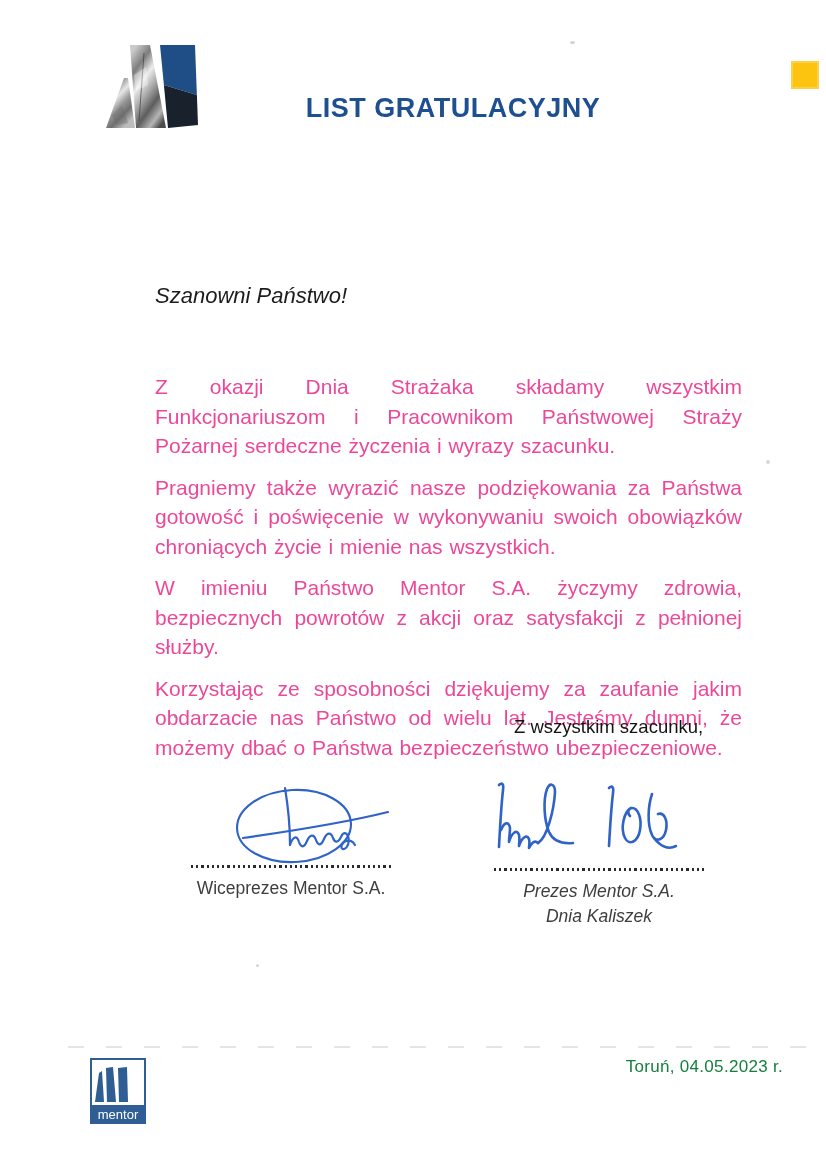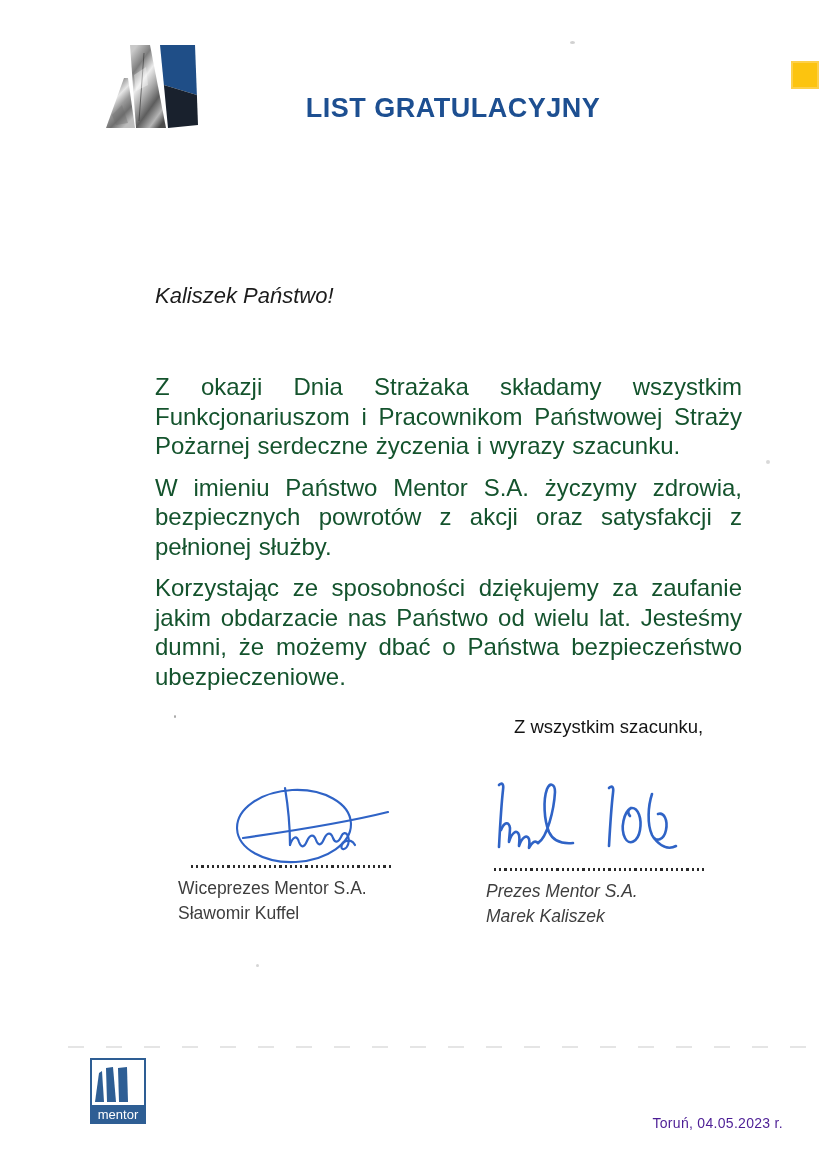--- a/index.html
+++ b/index.html
@@ -14,38 +14,38 @@
   .title{
     position:absolute;left:12px;top:93px;width:826px;text-align:center;
     font-size:27px;font-weight:bold;letter-spacing:0.5px;color:#1d4f91;
   }
   
   .salutation{
     position:absolute;left:127px;top:283px;font-size:22px;font-style:italic;color:#1c1c1c;
   }
   .body-col{position:absolute;left:127px;top:372px;width:587px;}
   .body-col p{
-    margin:0 0 12px 0;font-size:24px;line-height:29.5px;text-align:justify;
-    color:#14532d;word-spacing:1px;
+    margin:0 0 12px 0;font-size:21px;line-height:29.5px;text-align:justify;
+    color:#ec4899;word-spacing:1px;
   }
   .closing{position:absolute;left:486px;top:716px;font-size:18.5px;color:#141414;}
   
   .sig-svg{position:absolute;}
   .dotline{
     position:absolute;height:3px;
     background:repeating-linear-gradient(to right,#2b2b2b 0 2.2px,transparent 2.2px 5.2px);
   }
   .dotline.left{left:163px;top:865px;width:201px;}
   .dotline.right{left:466px;top:868px;width:210px;}
-  .sig-block{position:absolute;text-align:left;font-size:17.5px;color:#3e3e3e;line-height:25px;}
+  .sig-block{position:absolute;text-align:center;font-size:17.5px;color:#3e3e3e;line-height:25px;}
   .sig-block.left{left:150px;top:876px;width:226px;}
   .sig-block.right{left:458px;top:879px;width:226px;font-style:italic;}
   
   .footer-logo{position:absolute;left:62px;top:1058px;width:56px;height:66px;}
-  .place-date{position:absolute;right:71px;top:1115px;font-size:14px;color:#4c1d95;letter-spacing:0.3px;}
+  .place-date{position:absolute;right:71px;top:1057px;font-size:17px;color:#15803d;letter-spacing:0.3px;}
   
   .scanline{
     position:absolute;left:40px;right:8px;top:1046px;height:2px;opacity:.5;
     background:repeating-linear-gradient(to right,rgba(140,140,140,.45) 0 16px,transparent 16px 38px);
   }
   .speck{position:absolute;background:#b9b9b9;border-radius:50%;}
   .speck.s1{left:542px;top:41px;width:5px;height:3px;opacity:.65;}
   .speck.s2{left:738px;top:460px;width:4px;height:4px;opacity:.55;}
   .speck.s3{left:146px;top:715px;width:2px;height:3px;opacity:.8;background:#8f8f8f;}
   .speck.s4{left:228px;top:964px;width:3px;height:3px;opacity:.6;}
@@ -81,24 +81,25 @@
     <polygon points="54,0 89,0 90.9,50 57.9,40" fill="#1f4e87"></polygon>
     <polygon points="57.9,40 90.9,50 92,80 62,83" fill="#19212d"></polygon>
     <polygon points="6,70 16,60 22,78 10,80" fill="#6a6a6a" opacity="0.35"></polygon>
     <polygon points="28,30 40,22 42,40 30,46" fill="#ffffff" opacity="0.35"></polygon>
   </svg>
 
   <div class="accent-square"></div>
 
   <div class="title">LIST GRATULACYJNY</div>
 
-  <div class="salutation">Kaliszek Państwo!</div>
+  <div class="salutation">Szanowni Państwo!</div>
 
   <div class="body-col">
     <p>Z okazji Dnia Strażaka składamy wszystkim Funkcjonariuszom i Pracownikom Państwowej Straży Pożarnej serdeczne życzenia i wyrazy szacunku.</p>
+    <p>Pragniemy także wyrazić nasze podziękowania za Państwa gotowość i poświęcenie w wykonywaniu swoich obowiązków chroniących życie i mienie nas wszystkich.</p>
     <p>W imieniu Państwo Mentor S.A. życzymy zdrowia, bezpiecznych powrotów z akcji oraz satysfakcji z pełnionej służby.</p>
     <p>Korzystając ze sposobności dziękujemy za zaufanie jakim obdarzacie nas Państwo od wielu lat. Jesteśmy dumni, że możemy dbać o Państwa bezpieczeństwo ubezpieczeniowe.</p>
   </div>
 
   <div class="closing">Z wszystkim szacunku,</div>
 
   <svg class="sig-svg" style="left:204px;top:781px;" width="160" height="96" viewBox="0 0 160 96" xmlns="http://www.w3.org/2000/svg">
     <g fill="none" stroke="#2f63c6" stroke-linecap="round" stroke-linejoin="round">
       <ellipse cx="62" cy="45" rx="57" ry="36" stroke-width="2.1" transform="rotate(-3 62 45)"></ellipse>
       <path d="M 53 7 C 56 25, 58 45, 58 64" stroke-width="2.2"></path>
@@ -117,25 +118,24 @@
       <path d="M 160 14 C 156 26, 155 44, 160 55 C 164 63, 172 60, 174 50 C 176 40, 172 32, 166 34"></path>
       <path d="M 162 58 C 168 66, 176 70, 184 66"></path>
     </g>
   </svg>
 
   <div class="dotline left"></div>
   <div class="dotline right"></div>
 
   <div class="sig-block left">
     <div>Wiceprezes Mentor S.A.</div>
-    <div>Sławomir Kuffel</div>
   </div>
   <div class="sig-block right">
     <div>Prezes Mentor S.A.</div>
-    <div>Marek Kaliszek</div>
+    <div>Dnia Kaliszek</div>
   </div>
 
   <svg class="footer-logo" viewBox="0 0 56 66" xmlns="http://www.w3.org/2000/svg">
     <rect x="1" y="1" width="54" height="64" fill="#ffffff" stroke="#2e5e94" stroke-width="2"></rect>
     <polygon points="5,44 14,44 12,13 9,15" fill="#2e5e94"></polygon>
     <polygon points="16,10 23,9 26,44 17,44" fill="#2e5e94"></polygon>
     <polygon points="28,10 37,9 38,44 29,44" fill="#2e5e94"></polygon>
     <rect x="1" y="47" width="54" height="18" fill="#2e5e94"></rect>
     <text x="28" y="61" text-anchor="middle" font-family="Liberation Sans, sans-serif" font-size="13" fill="#ffffff">mentor</text>
   </svg>

